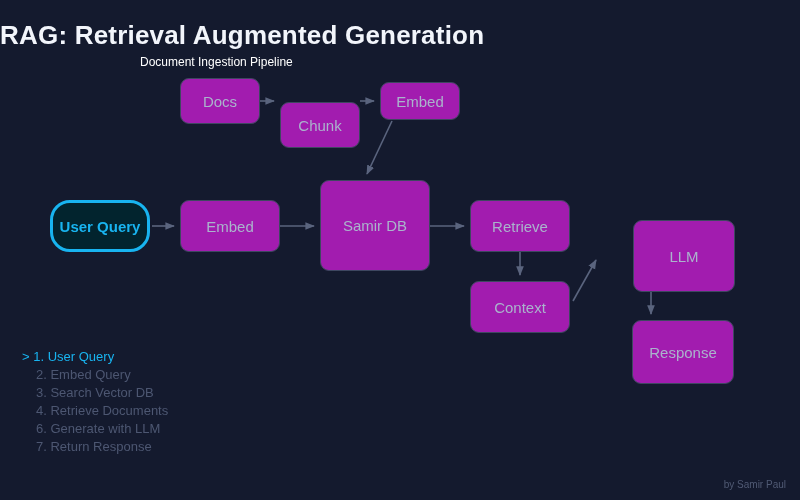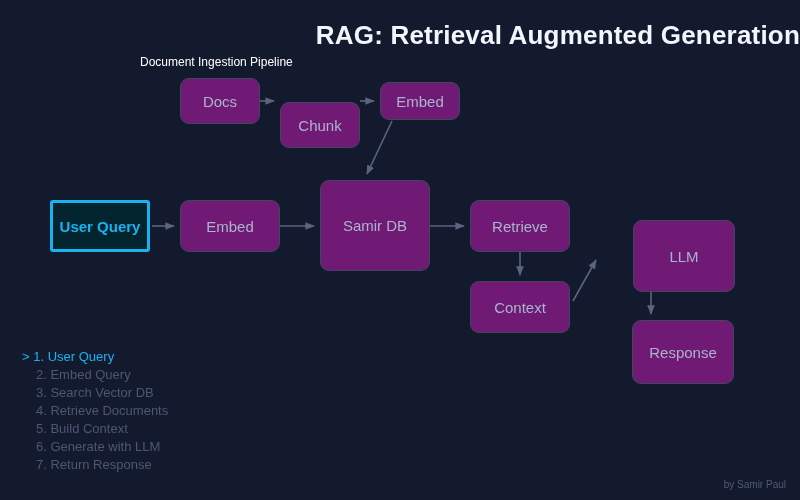--- a/index.html
+++ b/index.html
@@ -7,46 +7,46 @@
   body {
     background:#141a2e;
     font-family:"Liberation Sans", sans-serif;
     overflow:hidden;
     position:relative;
   }
   #stage { position:absolute; inset:0; width:800px; height:500px; }
 
   #title {
     position:absolute; left:0; top:20px; width:800px;
-    text-align:right;
+    text-align:left;
     font-size:26px; font-weight:bold; color:#f2f5fb;
     letter-spacing:0.2px;
   }
   #subtitle {
     position:absolute; left:140px; top:55px;
     font-size:12px; color:#ffffff;
   }
 
   .node {
     position:absolute;
-    background:#701a75;
+    background:#a21caf;
     border:1px solid #3e4760;
     border-radius:9px;
     color:#aab4cc;
     font-size:15px;
     display:flex; align-items:center; justify-content:center;
     text-align:center;
     white-space:nowrap;
   }
   .node.active {
     background:#02242e;
     border:3px solid #18b4f0;
     color:#18b4f0;
     font-weight:bold;
-    border-radius:3px;
+    border-radius:20px;
   }
 
   #edges { position:absolute; left:0; top:0; width:800px; height:500px; pointer-events:none; }
 
   #steps { position:absolute; left:22px; top:348px; }
   .step {
     font-size:13px; color:#4d5772; line-height:18px;
     white-space:nowrap; padding-left:14px;
   }
   .step.current { color:#18b4f0; padding-left:0; }
@@ -114,20 +114,19 @@
       <div class="node" style="left: 632px; top: 320px; width: 102px; height: 64px;">
         <span>Response</span>
       </div>
     </div>
 
   <div id="steps">
       <div class="step current"><span>&gt; </span><span>1. User Query</span></div>
       <div class="step"><span></span><span>2. Embed Query</span></div>
       <div class="step"><span></span><span>3. Search Vector DB</span></div>
       <div class="step"><span></span><span>4. Retrieve Documents</span></div>
-      <div class="step"><span></span><span>5. Build Context</span></div>
       <div class="step"><span></span><span>6. Generate with LLM</span></div>
       <div class="step"><span></span><span>7. Return Response</span></div>
     </div>
 
   <div id="footer">by Samir Paul</div>
 
 </div>
 
 </body></html>

